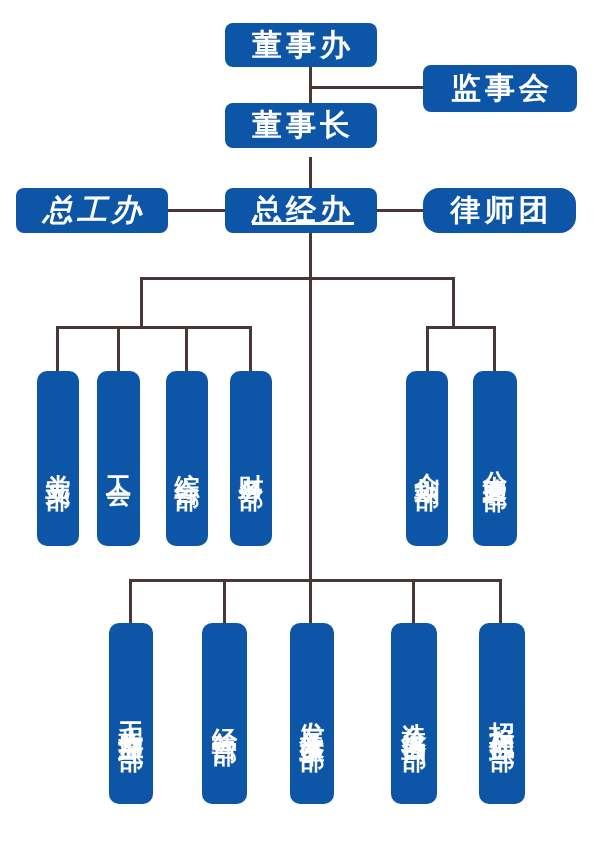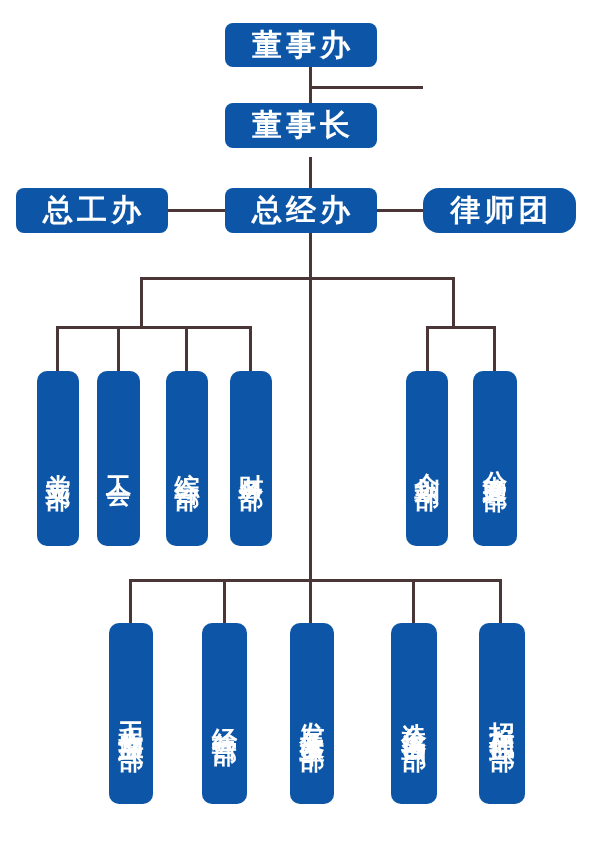--- a/index.html
+++ b/index.html
@@ -100,30 +100,33 @@
   <div class="line v" style="left:129px; top:579px; height:44px;"></div>
   <div class="line v" style="left:223px; top:579px; height:44px;"></div>
   <div class="line v" style="left:309px; top:579px; height:44px;"></div>
   <div class="line v" style="left:412px; top:579px; height:44px;"></div>
   <div class="line v" style="left:499px; top:579px; height:44px;"></div>
 
   <div class="hnode" style="left:225px; top:23px; width:152px; height:44px;">
     <span>董事办</span>
   </div>
 
+  <div class="hnode" style="left:423px; top:65px; width:154px; height:47px;">
+    <span>监事会</span>
+  </div>
 
   <div class="hnode" style="left:225px; top:103px; width:152px; height:45px;">
     <span>董事长</span>
   </div>
 
-  <div class="hnode" style="left:16px; top:188px; width:152px; height:45px;">
+  <div class="hnode" style="left:16px; top:188px; width:152px; height:45px;font-style:italic;">
     <span>总工办</span>
   </div>
 
-  <div class="hnode" style="left:225px; top:188px; width:152px; height:45px;">
+  <div class="hnode" style="left:225px; top:188px; width:152px; height:45px;text-decoration:underline;">
     <span>总经办</span>
   </div>
 
   <div class="hnode" style="left:423px; top:188px; width:153px; height:45px;border-radius:16px;">
     <span>律师团</span>
   </div>
 
   <div class="vnode" style="left:37px; top:371px; width:42px; height:175px;">
     <span class="vtext">党支部</span>
   </div>

